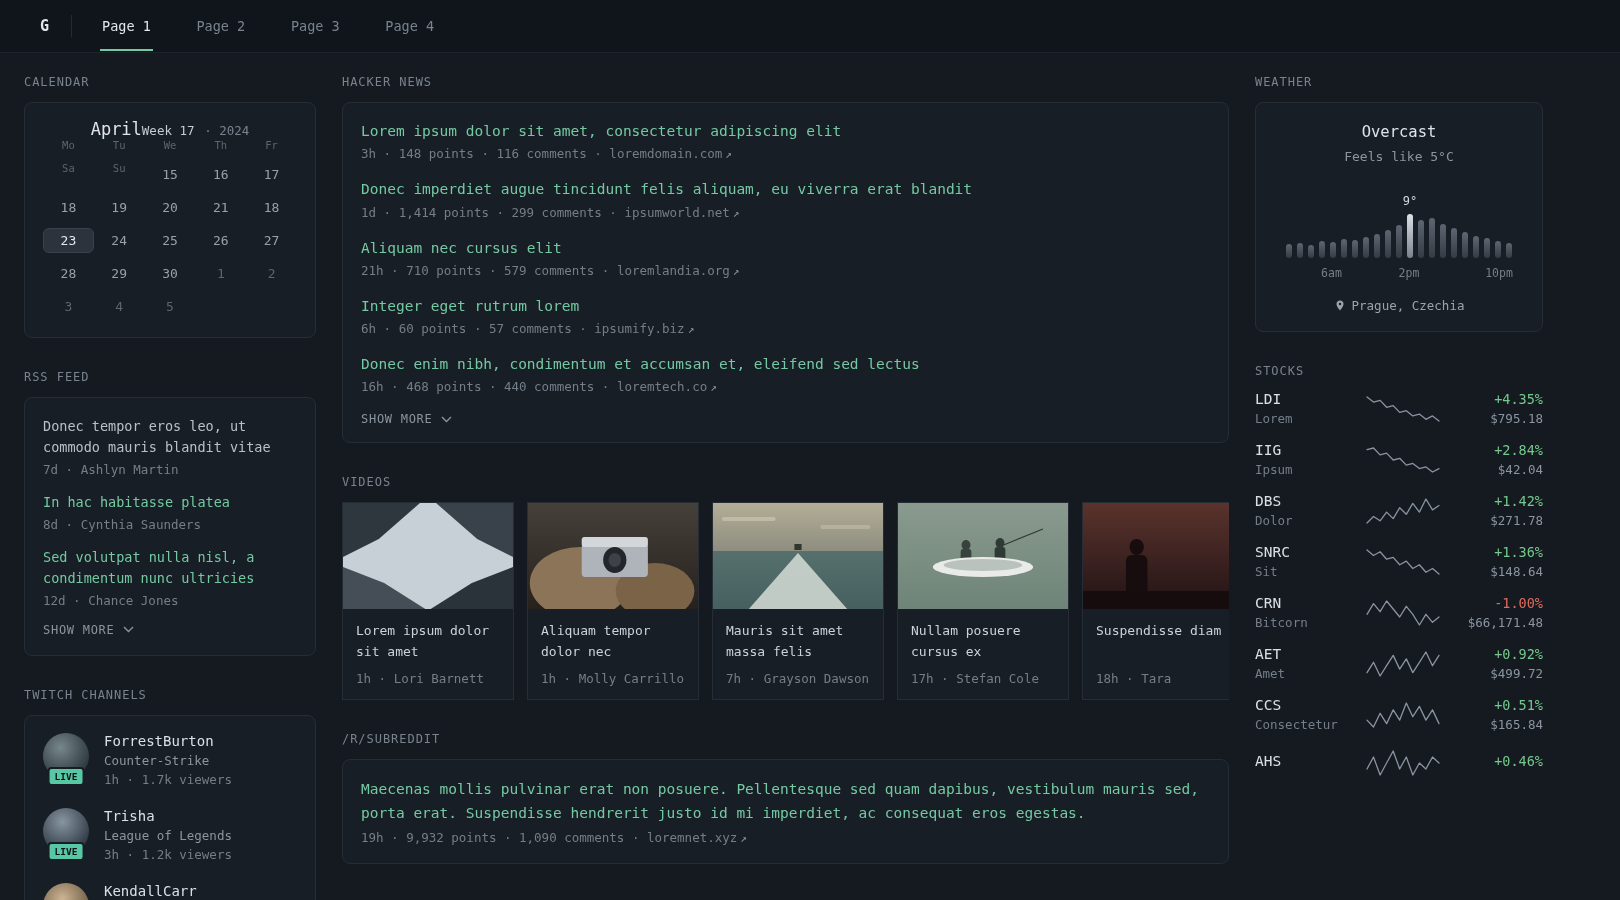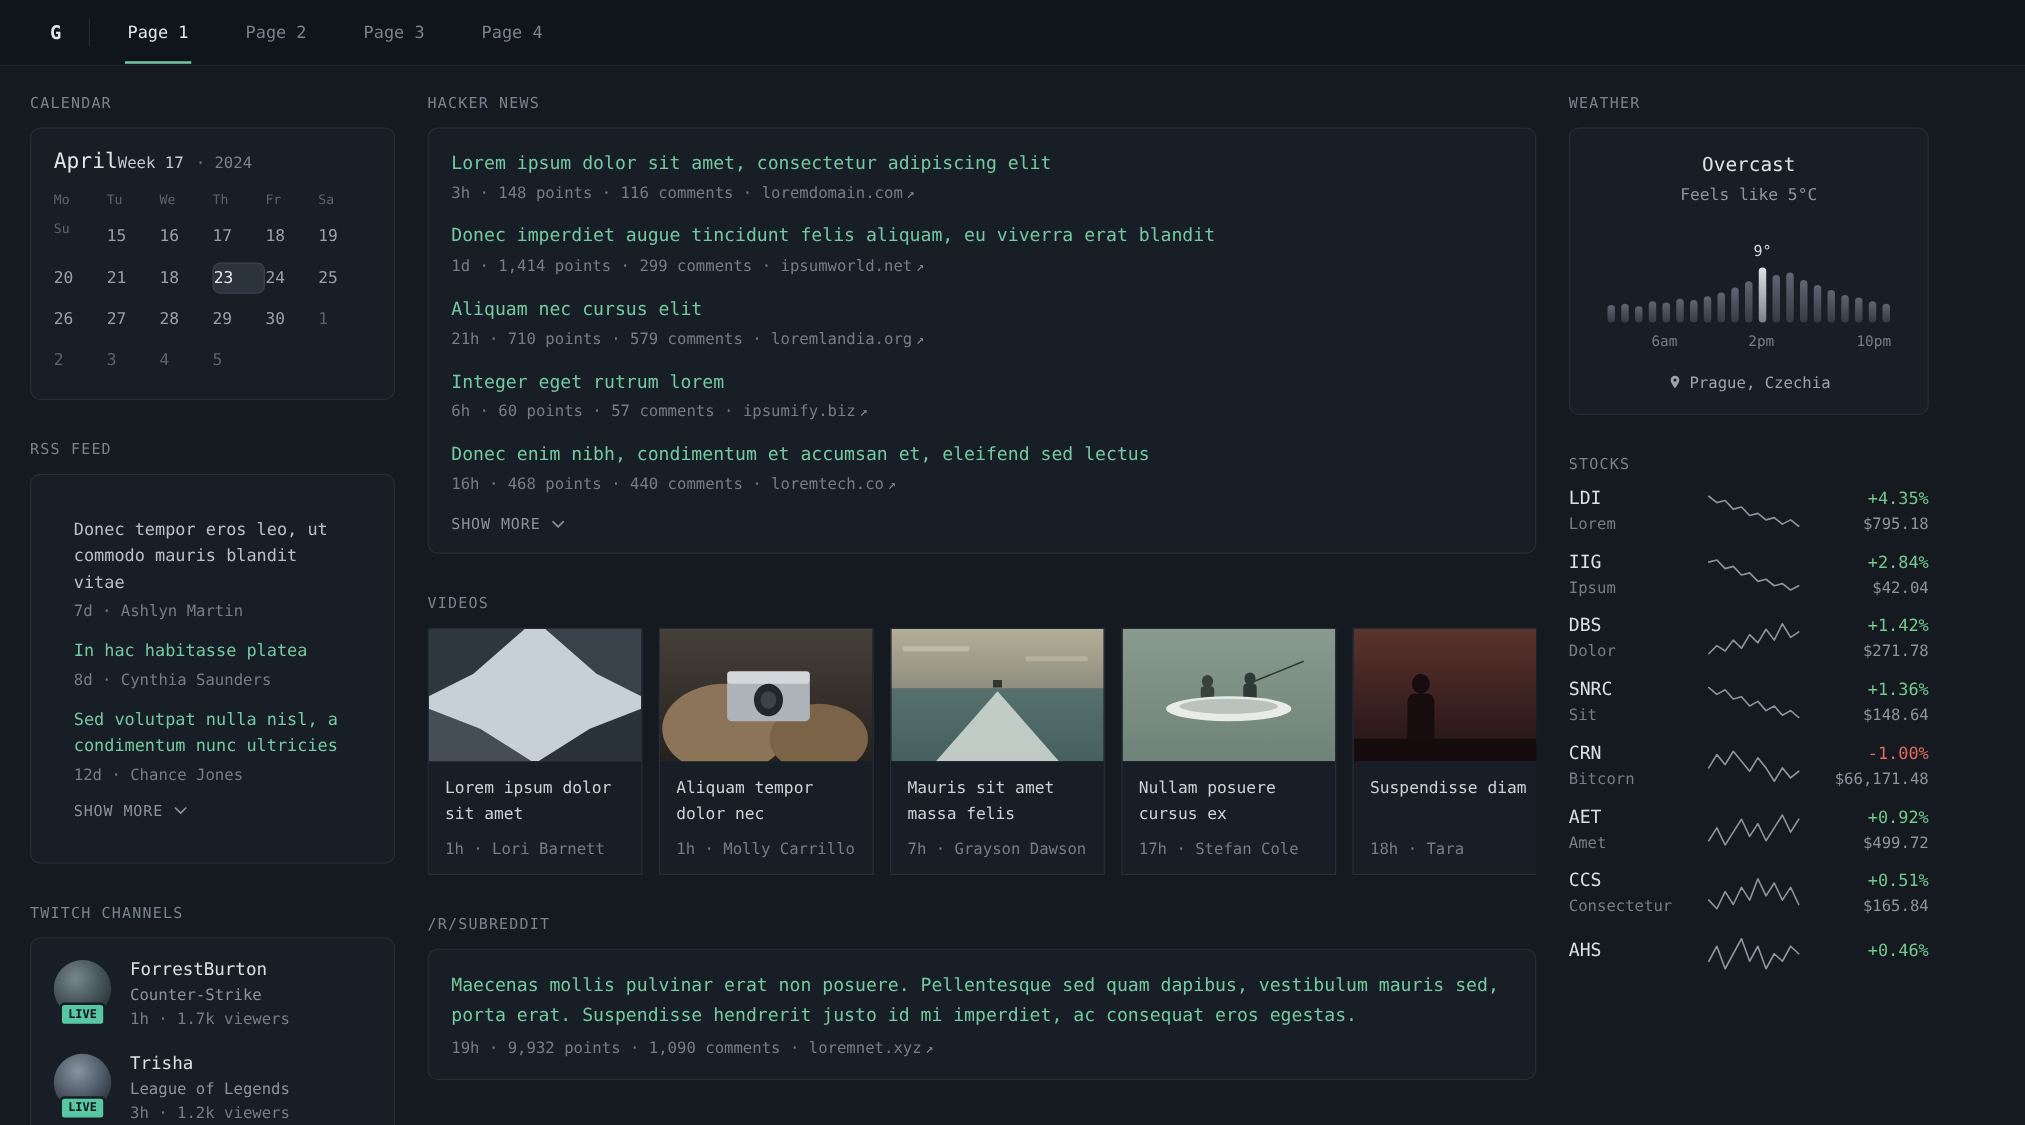--- a/index.html
+++ b/index.html
@@ -30,32 +30,32 @@
   .content{display:flex;gap:26px;padding:22px 77px 0 24px}
   .col-left{width:292px;flex-shrink:0}
   .col-mid{flex:1;min-width:0}
   .col-right{width:288px;flex-shrink:0}
   .section{margin-bottom:32px}
   .section-title{font-size:12px;letter-spacing:.08em;color:#79838e;margin-bottom:13px}
   .card{background:var(--card);border:1px solid var(--border);border-radius:8px}
 
   
   .cal-card{padding:16px 18px 18px}
-  .cal-head{display:flex;justify-content:flex-start;align-items:baseline;margin-bottom:15px}
+  .cal-head{display:flex;justify-content:center;align-items:baseline;}
   .cal-month{font-size:17px;color:#e0e4e9}
   .cal-week .w{color:#c6ccd3;font-size:12.5px}
   .cal-week .y{color:#79838e;font-size:12.5px}
-  .cal-grid{display:grid;grid-template-columns:repeat(6,1fr);row-gap:8px;text-align:left}
+  .cal-grid{display:grid;grid-template-columns:repeat(5,1fr);row-gap:8px;text-align:center}
   .cal-dow{font-size:10.5px;color:#5b6570;margin-bottom:3px}
   .cal-date{font-size:13px;color:#98a1ab;height:25px;line-height:25px}
   .cal-date.next{color:#5b6570}
   .cal-date.selected{background:#2b333d;border:1px solid #39424d;border-radius:6px;color:#e3e7eb;line-height:23px}
 
   
-  .rss-card{padding:34px}
+  .rss-card{padding:18px}
   .rss-item{margin-bottom:15px}
   .rss-title{font-size:13.5px;line-height:1.55;color:var(--accent);cursor:pointer}
   .rss-item.read .rss-title{color:#b9c0c8}
   .rss-meta{font-size:12.5px;color:var(--text-dim);margin-top:4px}
   .show-more{font-size:12px;color:#8a949e;letter-spacing:.06em;display:flex;align-items:center;gap:8px;cursor:pointer;margin-top:6px}
 
   
   .tw-card{padding:17px 18px}
   .tw-item{display:flex;gap:15px;margin-bottom:21px;align-items:flex-start;cursor:pointer}
   .tw-item:last-child{margin-bottom:0}

